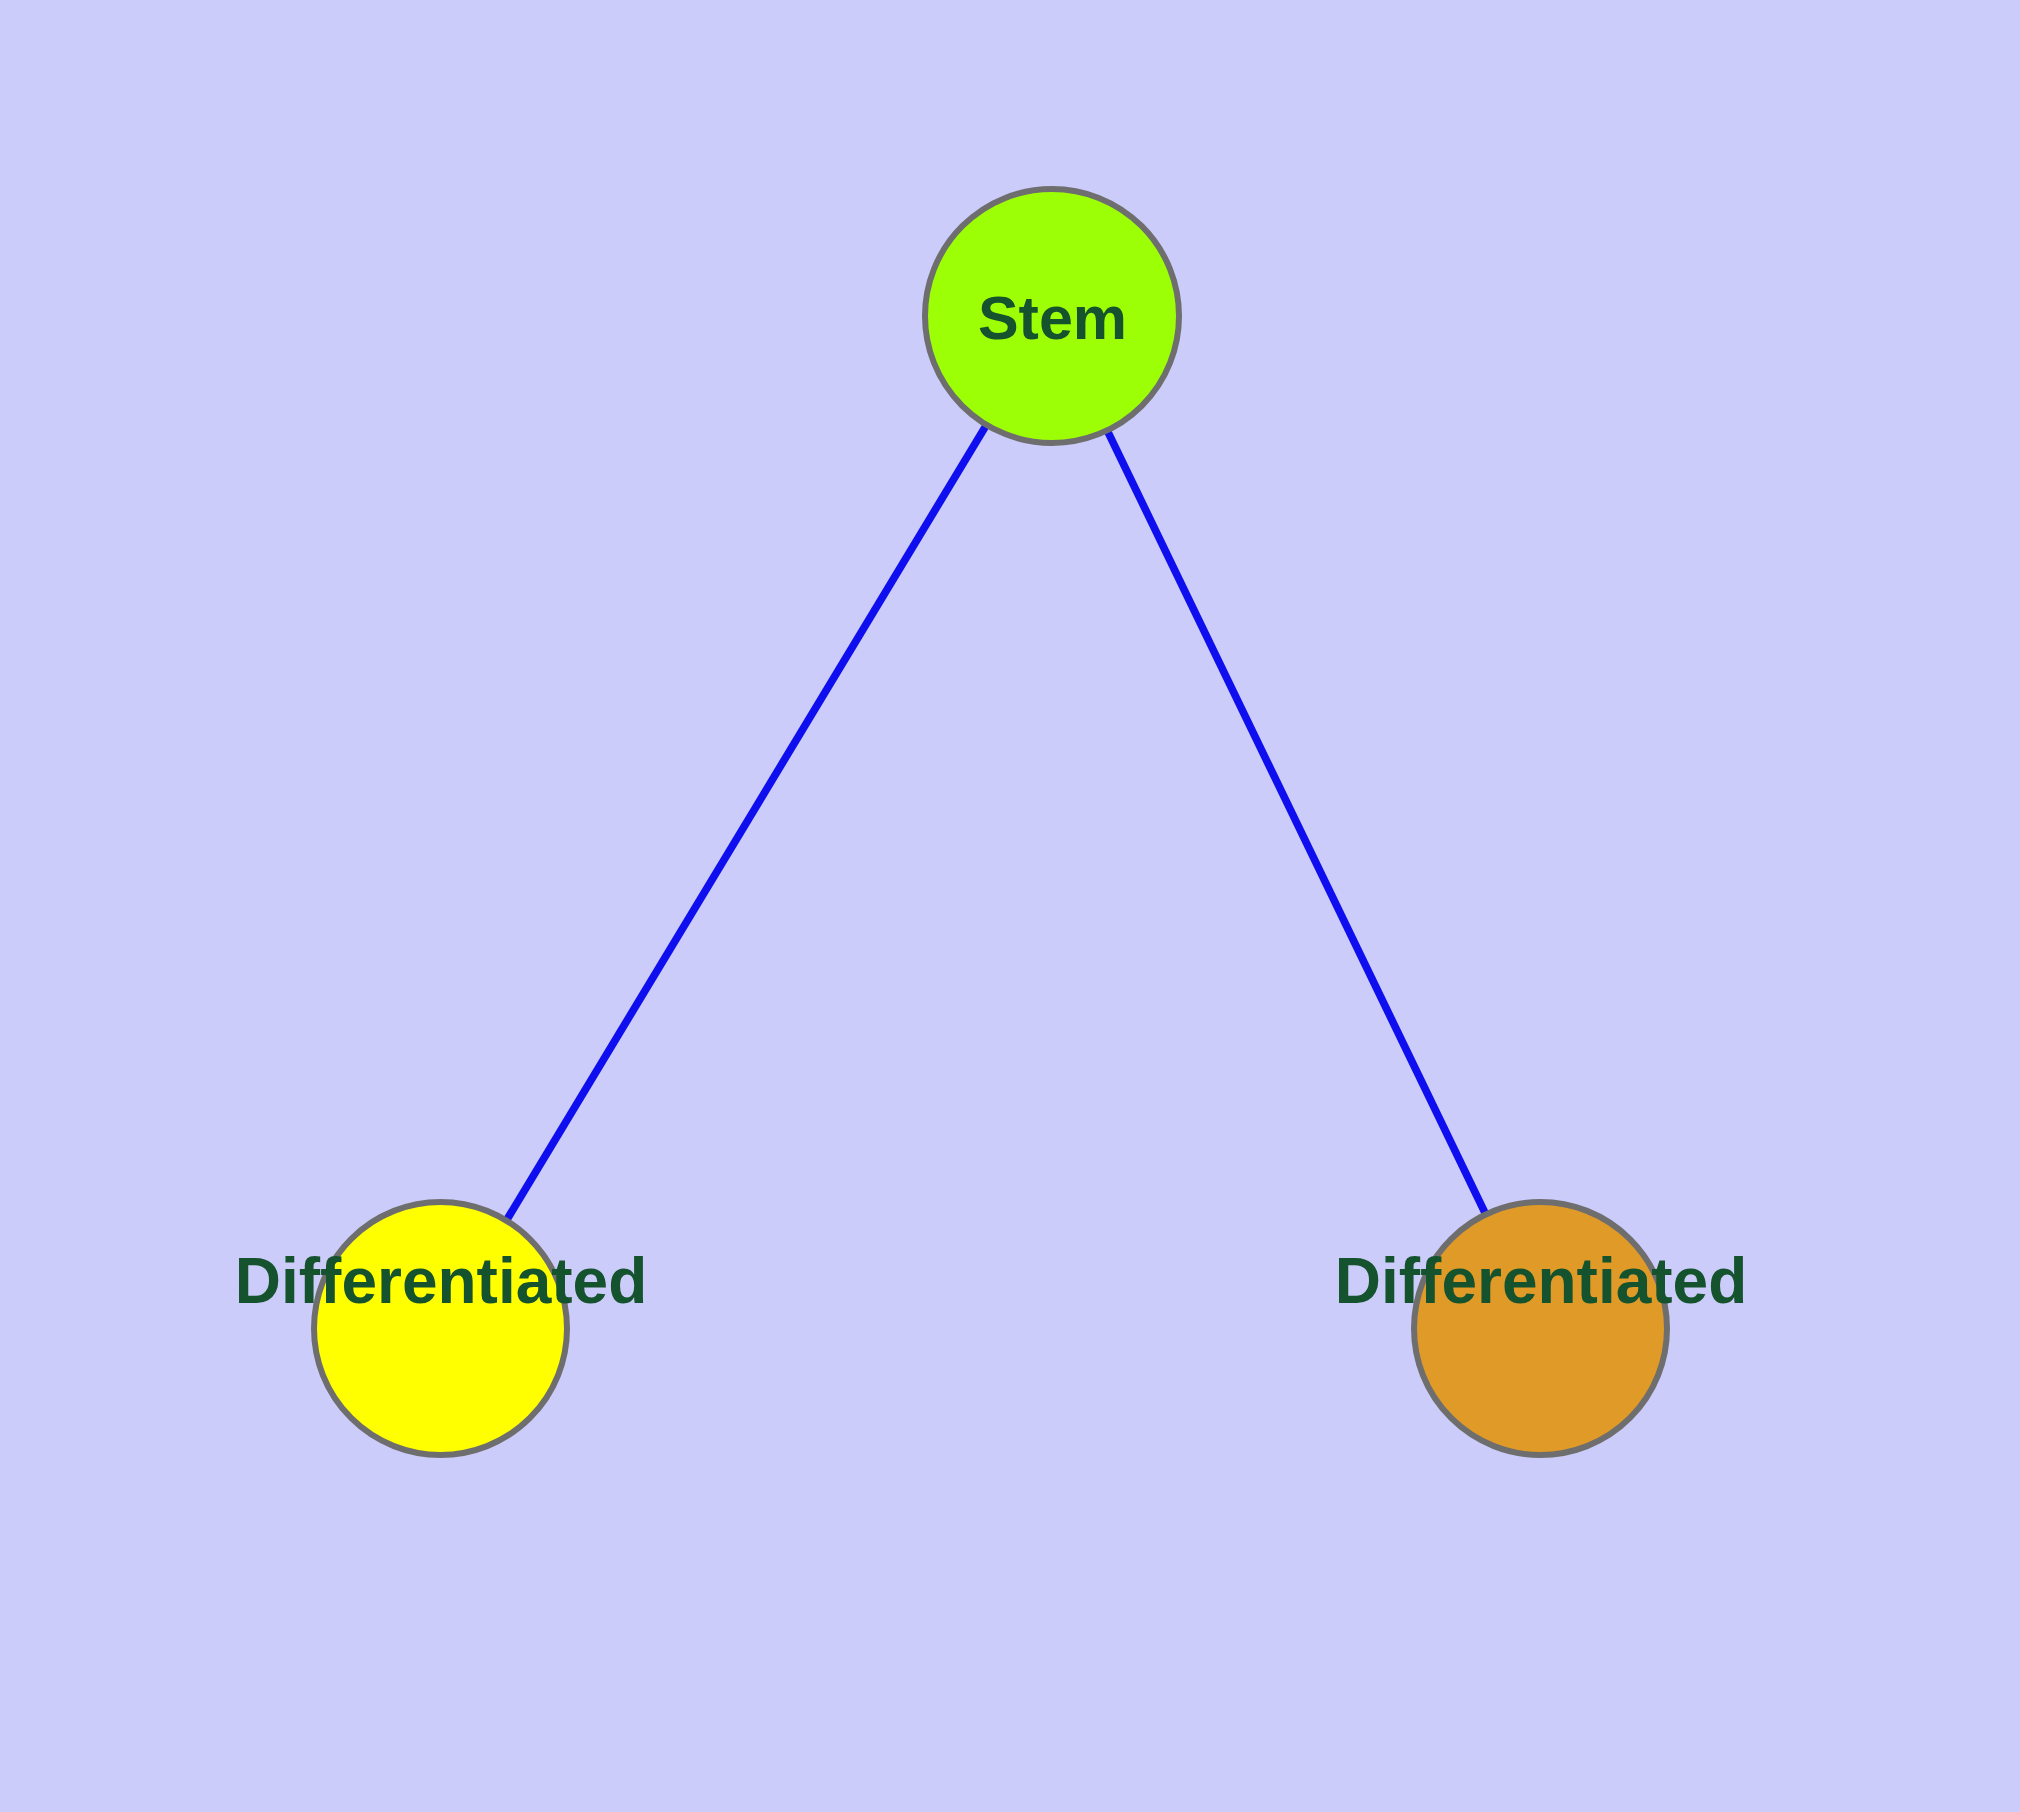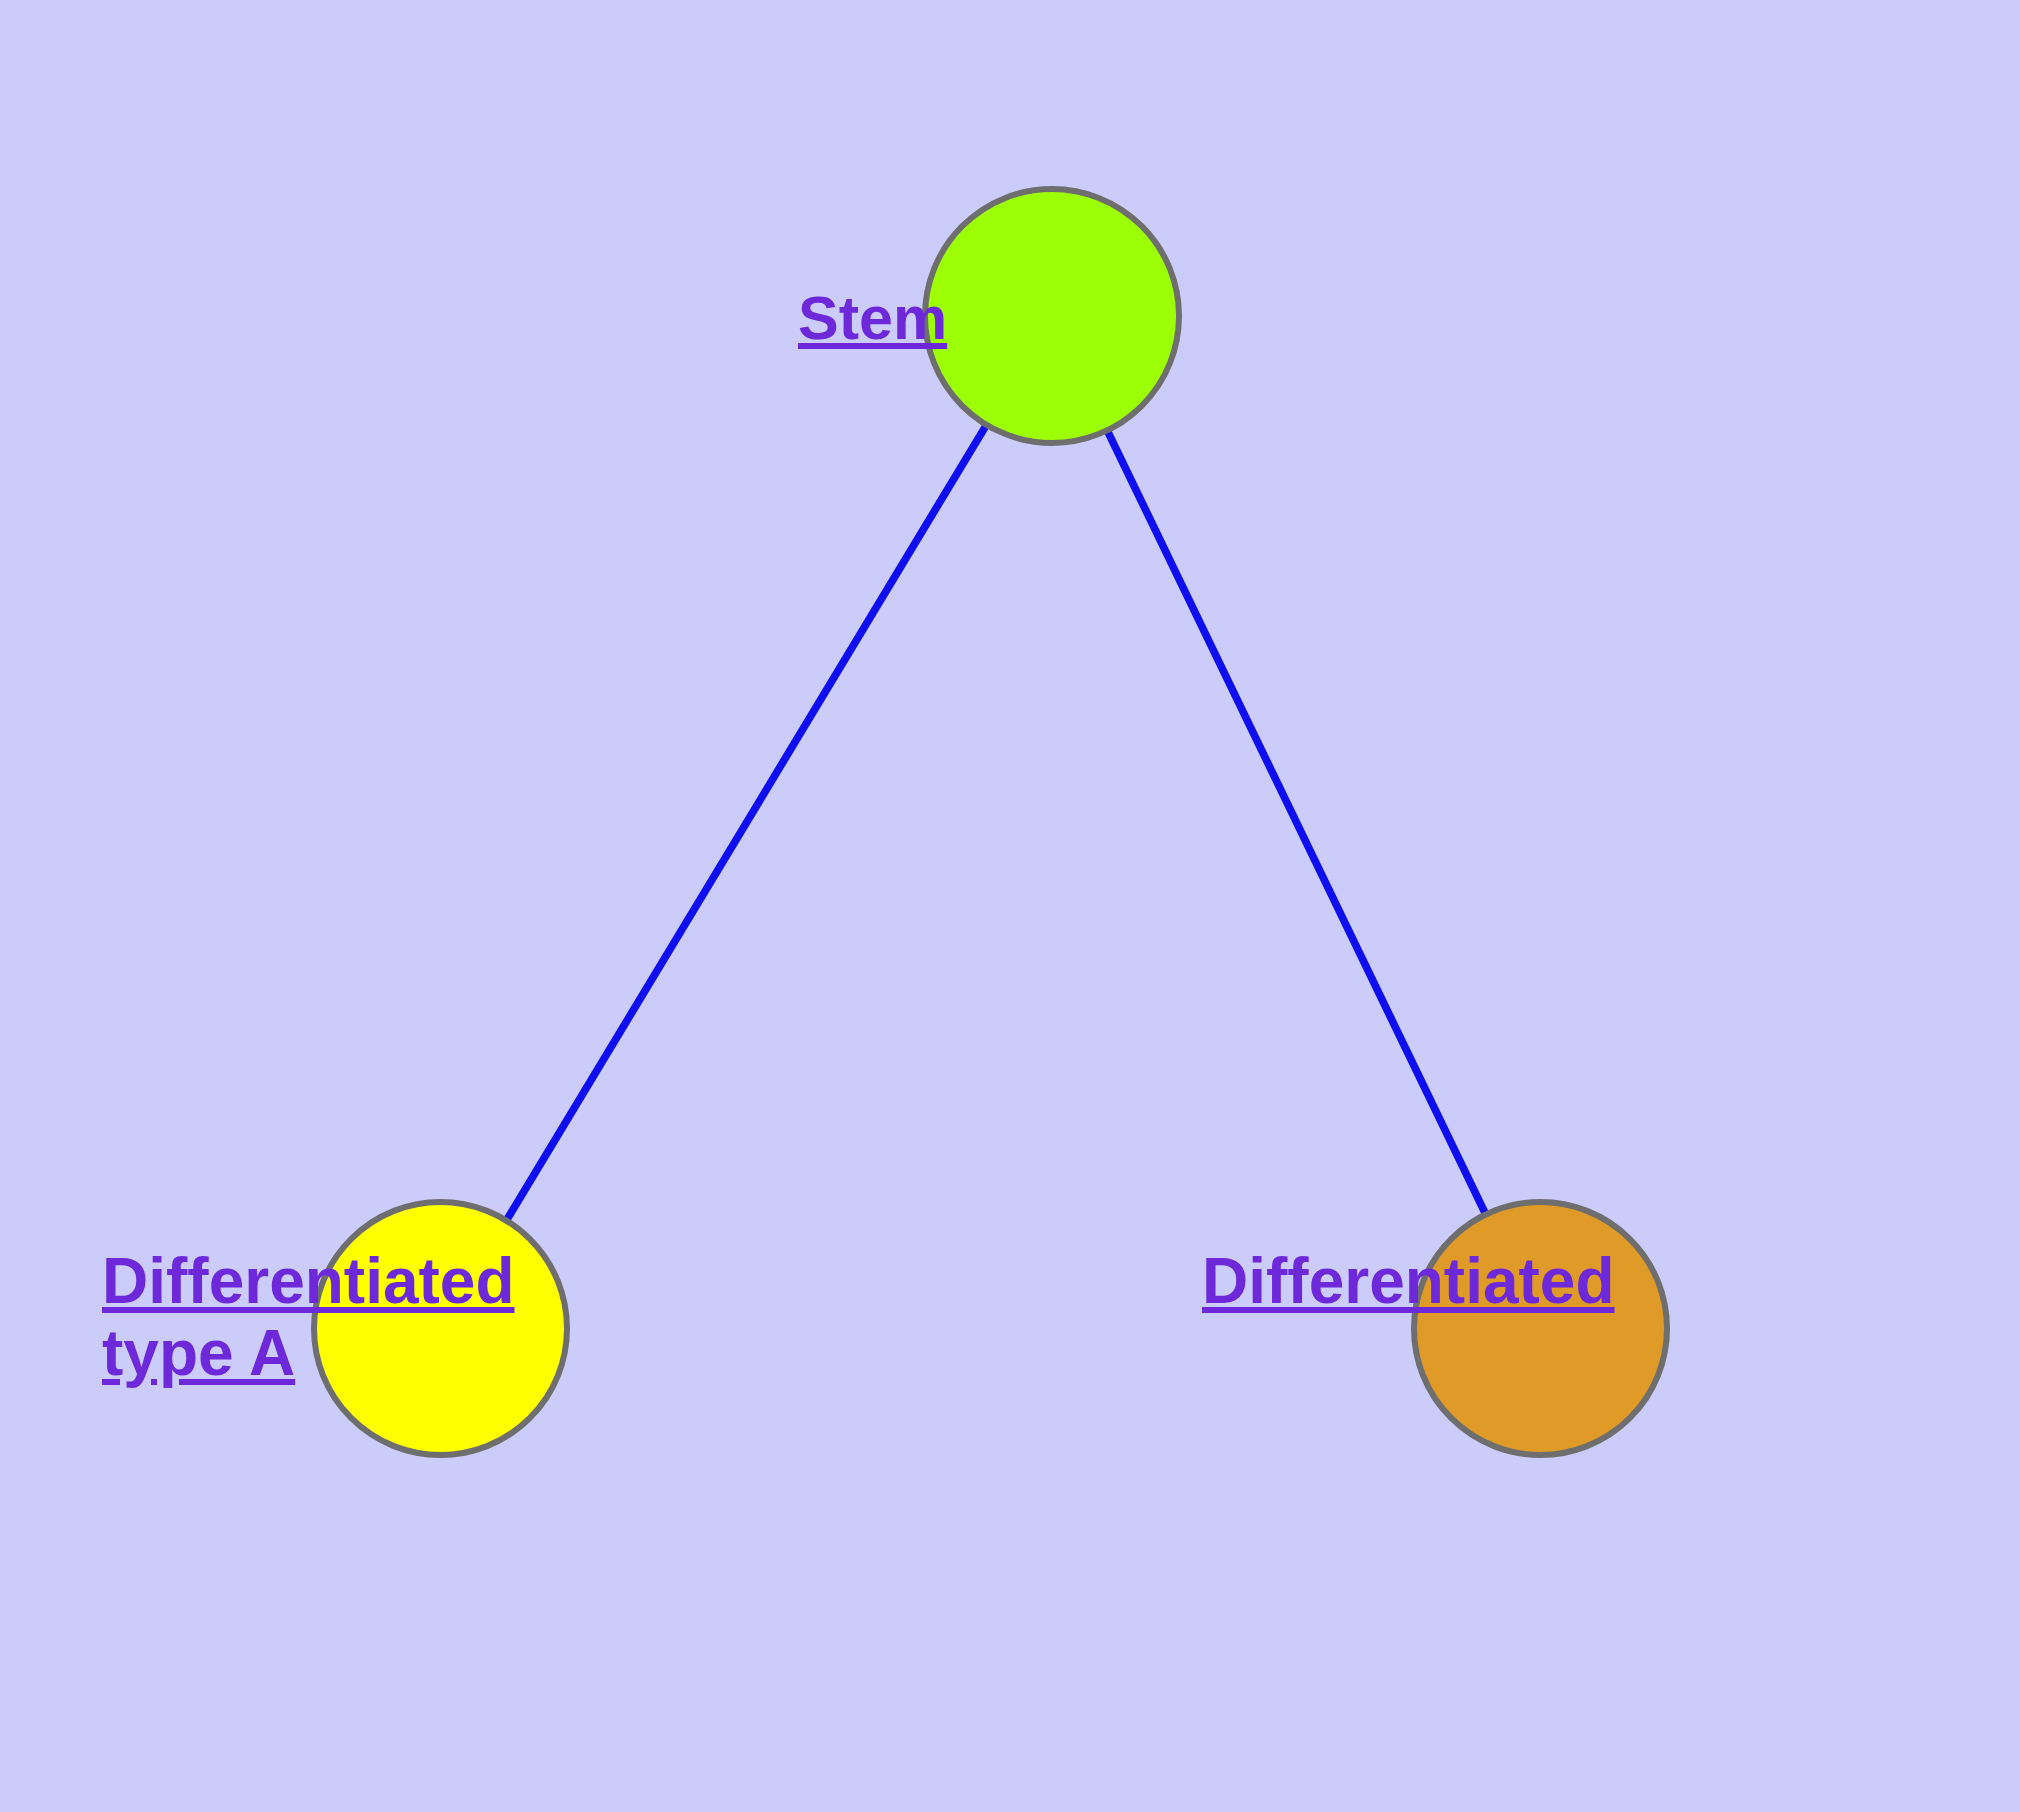--- a/index.html
+++ b/index.html
@@ -26,27 +26,26 @@
   .node {
     position: absolute;
     z-index: 2;
     border-radius: 50%;
     box-sizing: border-box;
     border: 6px solid #6e6e6e;
   }
   .node-label {
     position: absolute;
     z-index: 3;
-    color: #6d28d9;
+    color: #14532d;
     font-weight: bold;
-    text-align: left;
+    text-align: center;
     line-height: 1.12;
     white-space: nowrap;
     pointer-events: none;
-    text-decoration: underline;
   }
   
   #node-stem {
     left: 922px;
     top: 186px;
     width: 260px;
     height: 260px;
     background: #9dff05;
   }
   #label-stem {
@@ -95,21 +94,20 @@
   </svg>
 
   <div id="node-stem" class="node" style="left: 922px; top: 186px; width: 260px; height: 260px; background: rgb(157, 255, 5); border-color: rgb(110, 110, 110);"></div>
   <div id="label-stem" class="node-label">
     <div>Stem</div>
   </div>
 
   <div id="node-type-a" class="node" style="left: 311px; top: 1199px; width: 259px; height: 259px; background: rgb(255, 255, 0); border-color: rgb(110, 110, 110);"></div>
   <div id="label-type-a" class="node-label">
     <div>Differentiated</div>
-    <div>type A</div>
   </div>
 
   <div id="node-type-b" class="node" style="left: 1411px; top: 1199px; width: 259px; height: 259px; background: rgb(224, 154, 40); border-color: rgb(110, 110, 110);"></div>
   <div id="label-type-b" class="node-label">
     <div>Differentiated</div>
   </div>
 
 </div>
 
 

